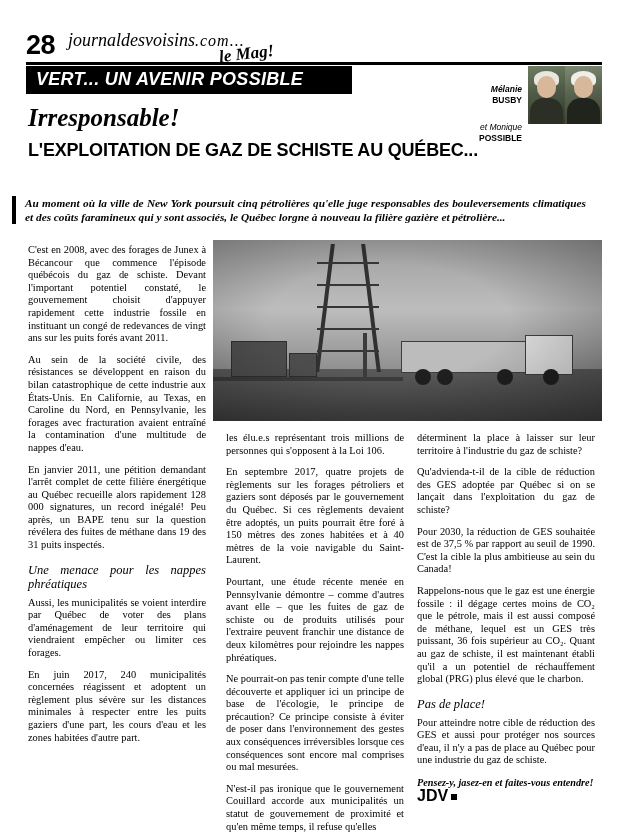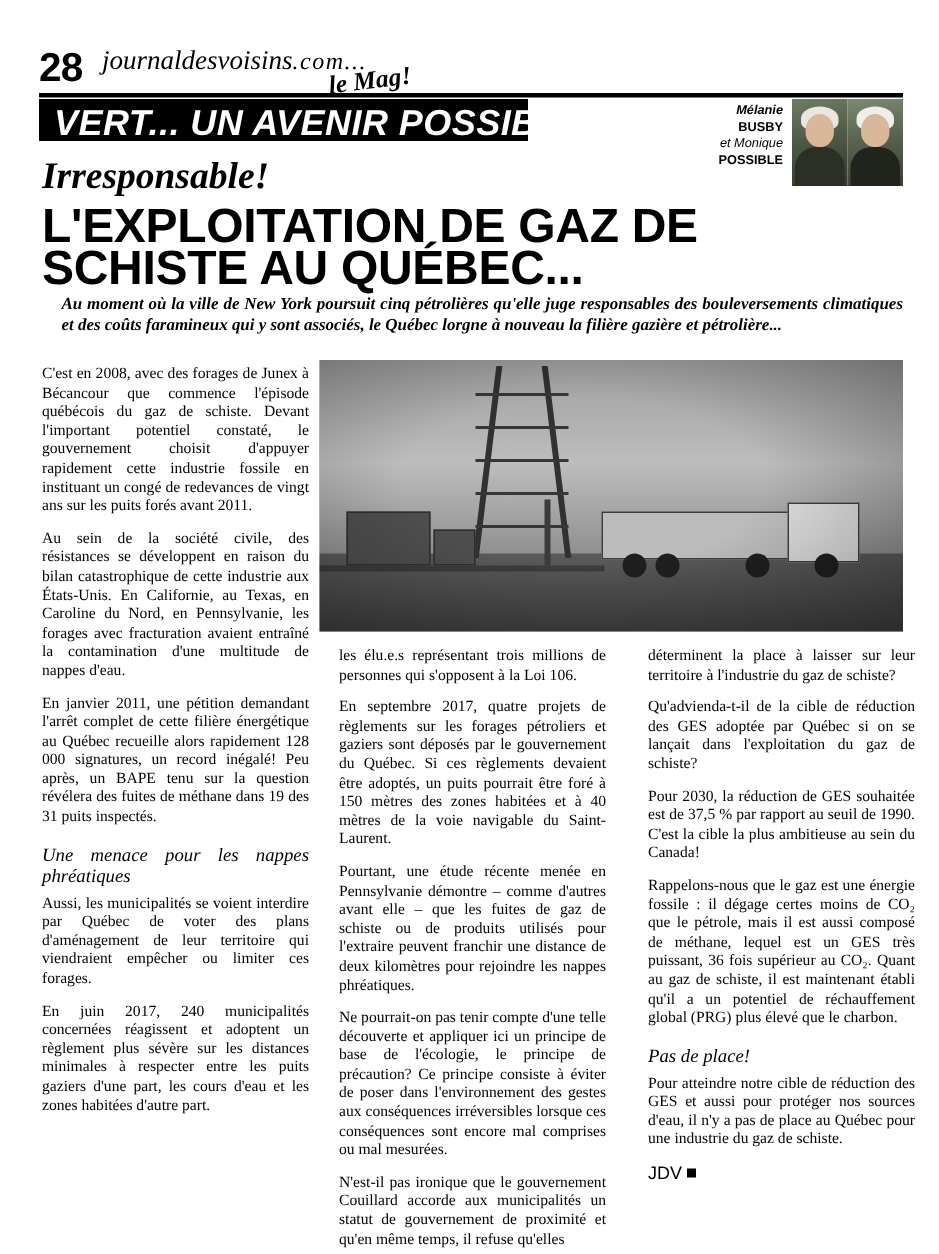--- a/index.html
+++ b/index.html
@@ -81,40 +81,41 @@
     background: #000;
   }
   .banner-text {
     position: absolute;
     left: 10px;
     top: 3px;
     color: #ffffff;
     font-family: "Liberation Sans", sans-serif;
     font-style: italic;
     font-weight: bold;
-    font-size: 24px;
+    font-size: 18px;
     letter-spacing: 0.3px;
     white-space: nowrap;
   }
   
   .authors {
     position: absolute;
     left: 436px;
     top: 68px;
     width: 86px;
     text-align: right;
     font-family: "Liberation Sans", sans-serif;
     font-size: 8.5px;
     line-height: 11px;
   }
   .authors .bold {
     font-weight: bold;
   }
   .authors .ital {
     font-style: italic;
+    margin-top: 16px;
   }
   .portraits {
     position: absolute;
     left: 528px;
     top: 66px;
     width: 74px;
     height: 58px;
     overflow: hidden;
     display: flex;
   }
@@ -165,33 +166,32 @@
     font-weight: bold;
     font-size: 25px;
   }
   .headline {
     position: absolute;
     left: 28px;
     top: 136px;
     width: 560px;
     font-family: "Liberation Sans", sans-serif;
     font-weight: bold;
-    font-size: 32px;
+    font-size: 18px;
     line-height: 28px;
     letter-spacing: -0.2px;
   }
   
   .lead {
     position: absolute;
-    left: 28px;
+    left: 12px;
     top: 196px;
     width: 574px;
     display: flex;
     gap: 9px;
-    align-items: flex-end;
   }
   .lead-bar {
     width: 4px;
     background: #000;
     flex: 0 0 auto;
   }
   .lead-text {
     font-family: "Liberation Serif", serif;
     font-style: italic;
     font-weight: bold;
@@ -318,43 +318,43 @@
     position: absolute;
     top: 0;
     width: 178px;
     font-size: 10.4px;
     line-height: 12.6px;
     text-align: justify;
     hyphens: auto;
   }
   .col.c1 { left: 0; }
   .col.c2 { left: 198px; top: 188px; }
-  .col.c3 { left: 404px; top: 188px; }
+  .col.c3 { left: 389px; top: 188px; }
   .col p {
     margin: 0 0 9px 0;
   }
   .col h3 {
     margin: 11px 0 6px 0;
     font-family: "Liberation Serif", serif;
     font-style: italic;
     font-weight: normal;
     font-size: 12.5px;
     line-height: 14px;
   }
   .signoff {
     margin-top: 10px;
     font-style: italic;
     font-weight: bold;
     font-size: 10.2px;
   }
   .jdv {
     font-family: "Liberation Sans", sans-serif;
-    font-weight: normal;
+    font-weight: bold;
     font-style: normal;
-    font-size: 12px;
+    font-size: 16px;
   }
   .jdv .sq {
     display: inline-block;
     width: 6px;
     height: 6px;
     background: #000;
     margin-left: 3px;
     vertical-align: 1px;
   }
 </style>
@@ -452,19 +452,22 @@
       <p>N'est-il pas ironique que le gouvernement Couillard accorde aux municipalités un statut de gouvernement de proximité et qu'en même temps, il refuse qu'elles</p>
     </div>
 
     <div class="col c3">
       <p>déterminent la place à laisser sur leur territoire à l'industrie du gaz de schiste?</p>
       <p>Qu'advienda-t-il de la cible de réduction des GES adoptée par Québec si on se lançait dans l'exploitation du gaz de schiste?</p>
       <p>Pour 2030, la réduction de GES souhaitée est de 37,5 % par rapport au seuil de 1990. C'est la cible la plus ambitieuse au sein du Canada!</p>
       <p>Rappelons-nous que le gaz est une énergie fossile : il dégage certes moins de CO₂ que le pétrole, mais il est aussi composé de méthane, lequel est un GES très puissant, 36 fois supérieur au CO₂. Quant au gaz de schiste, il est maintenant établi qu'il a un potentiel de réchauffement global (PRG) plus élevé que le charbon.</p>
       <h3>Pas de place!</h3>
       <p>Pour atteindre notre cible de réduction des GES et aussi pour protéger nos sources d'eau, il n'y a pas de place au Québec pour une industrie du gaz de schiste.</p>
+      <div class="signoff">
+        <span>Pensez-y, jasez-en et faites-vous entendre!</span>
+      </div>
       <div class="jdv">
         <span>JDV</span><span class="sq"></span>
       </div>
     </div>
 
   </div>
 </div>
 
 </body></html>

